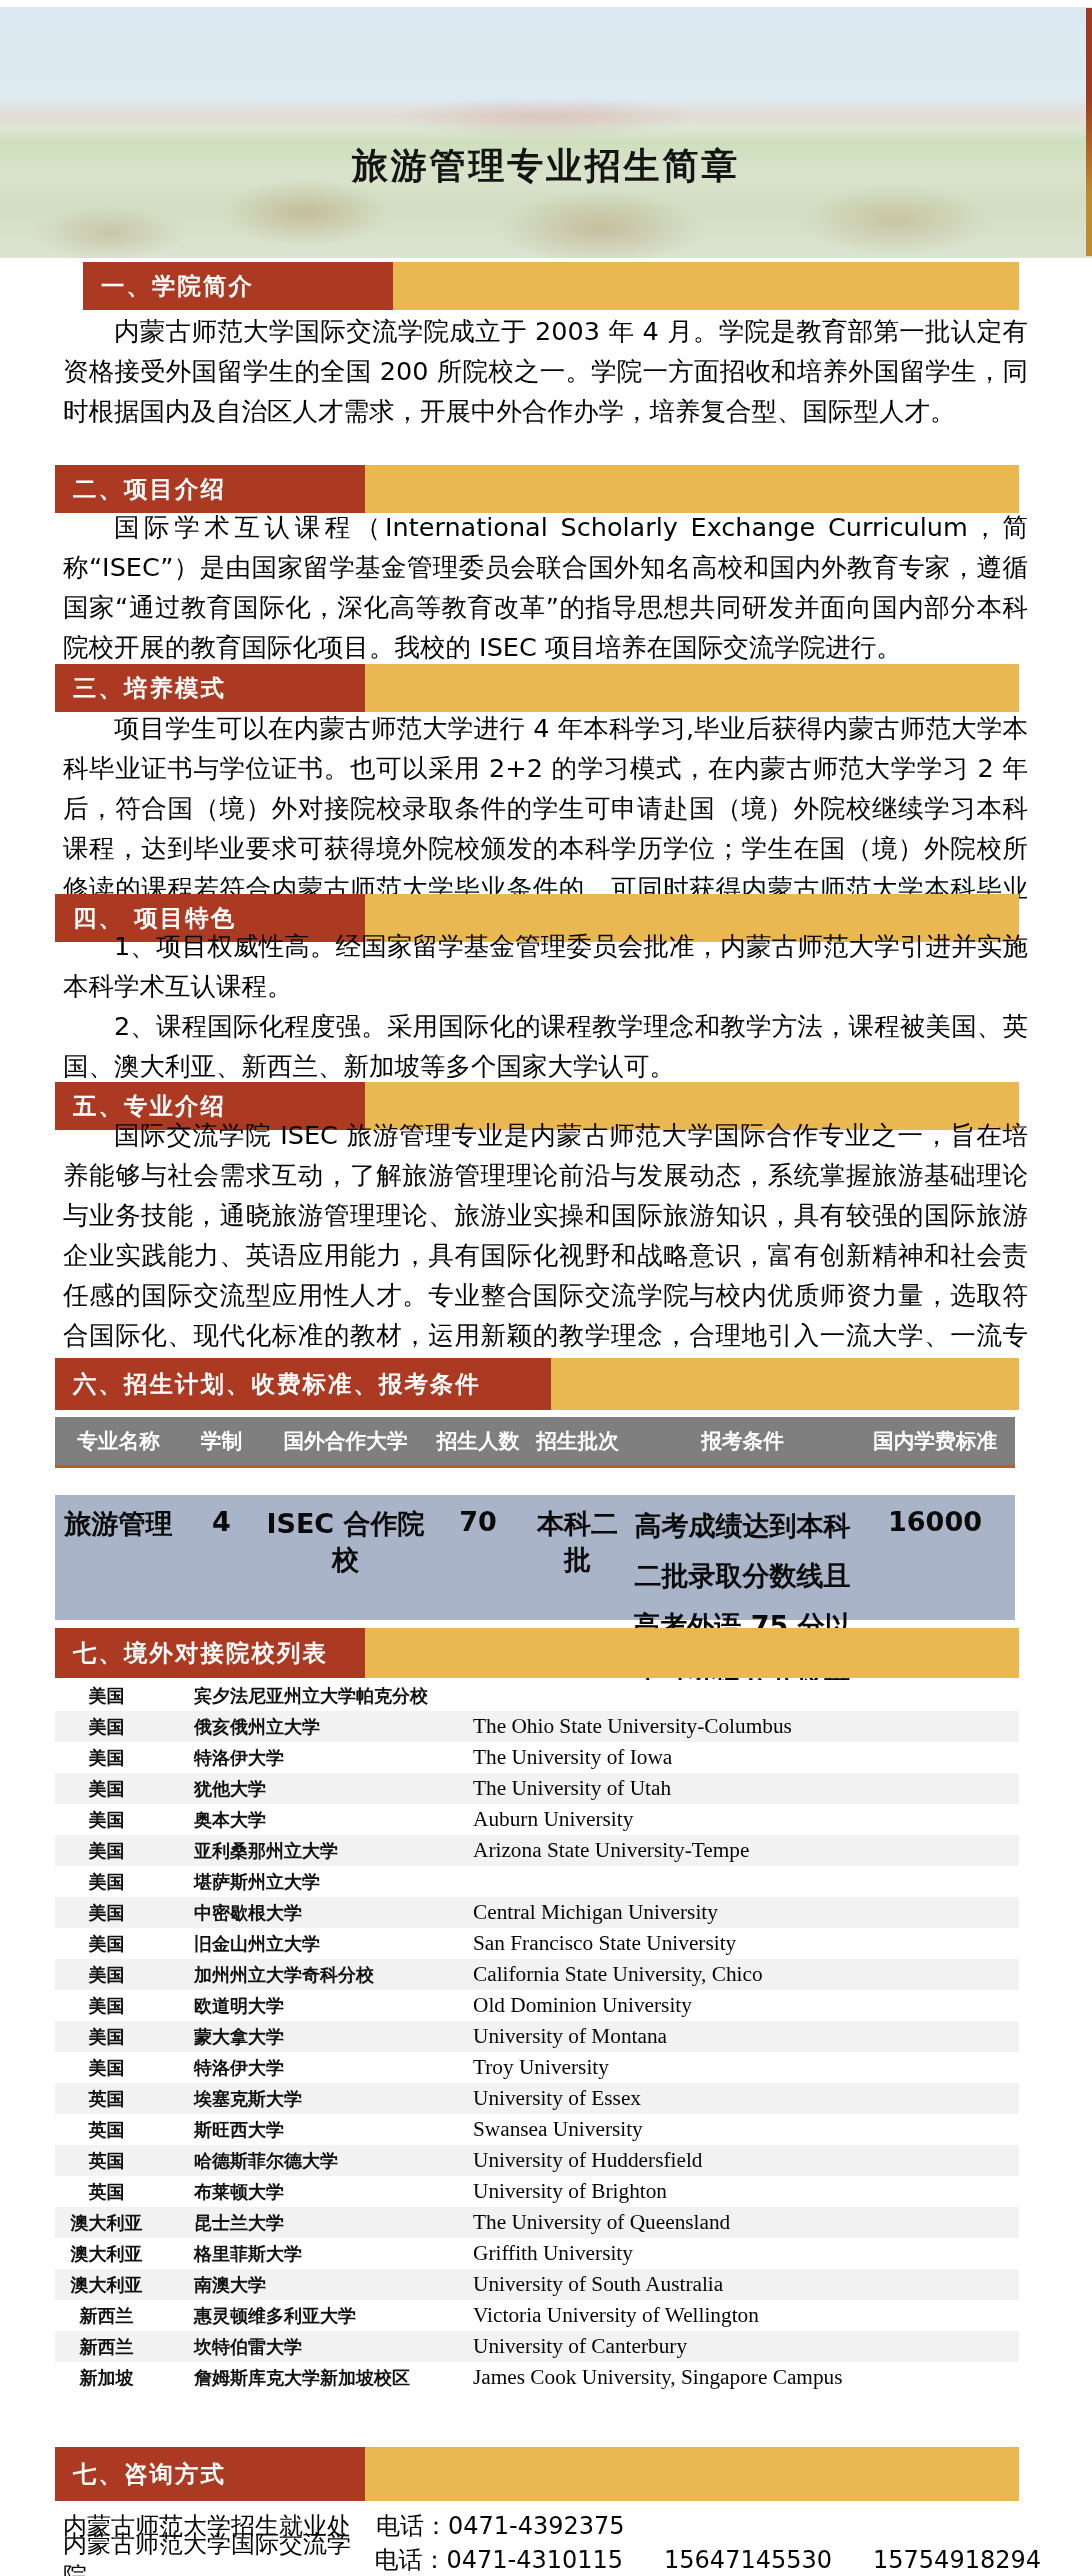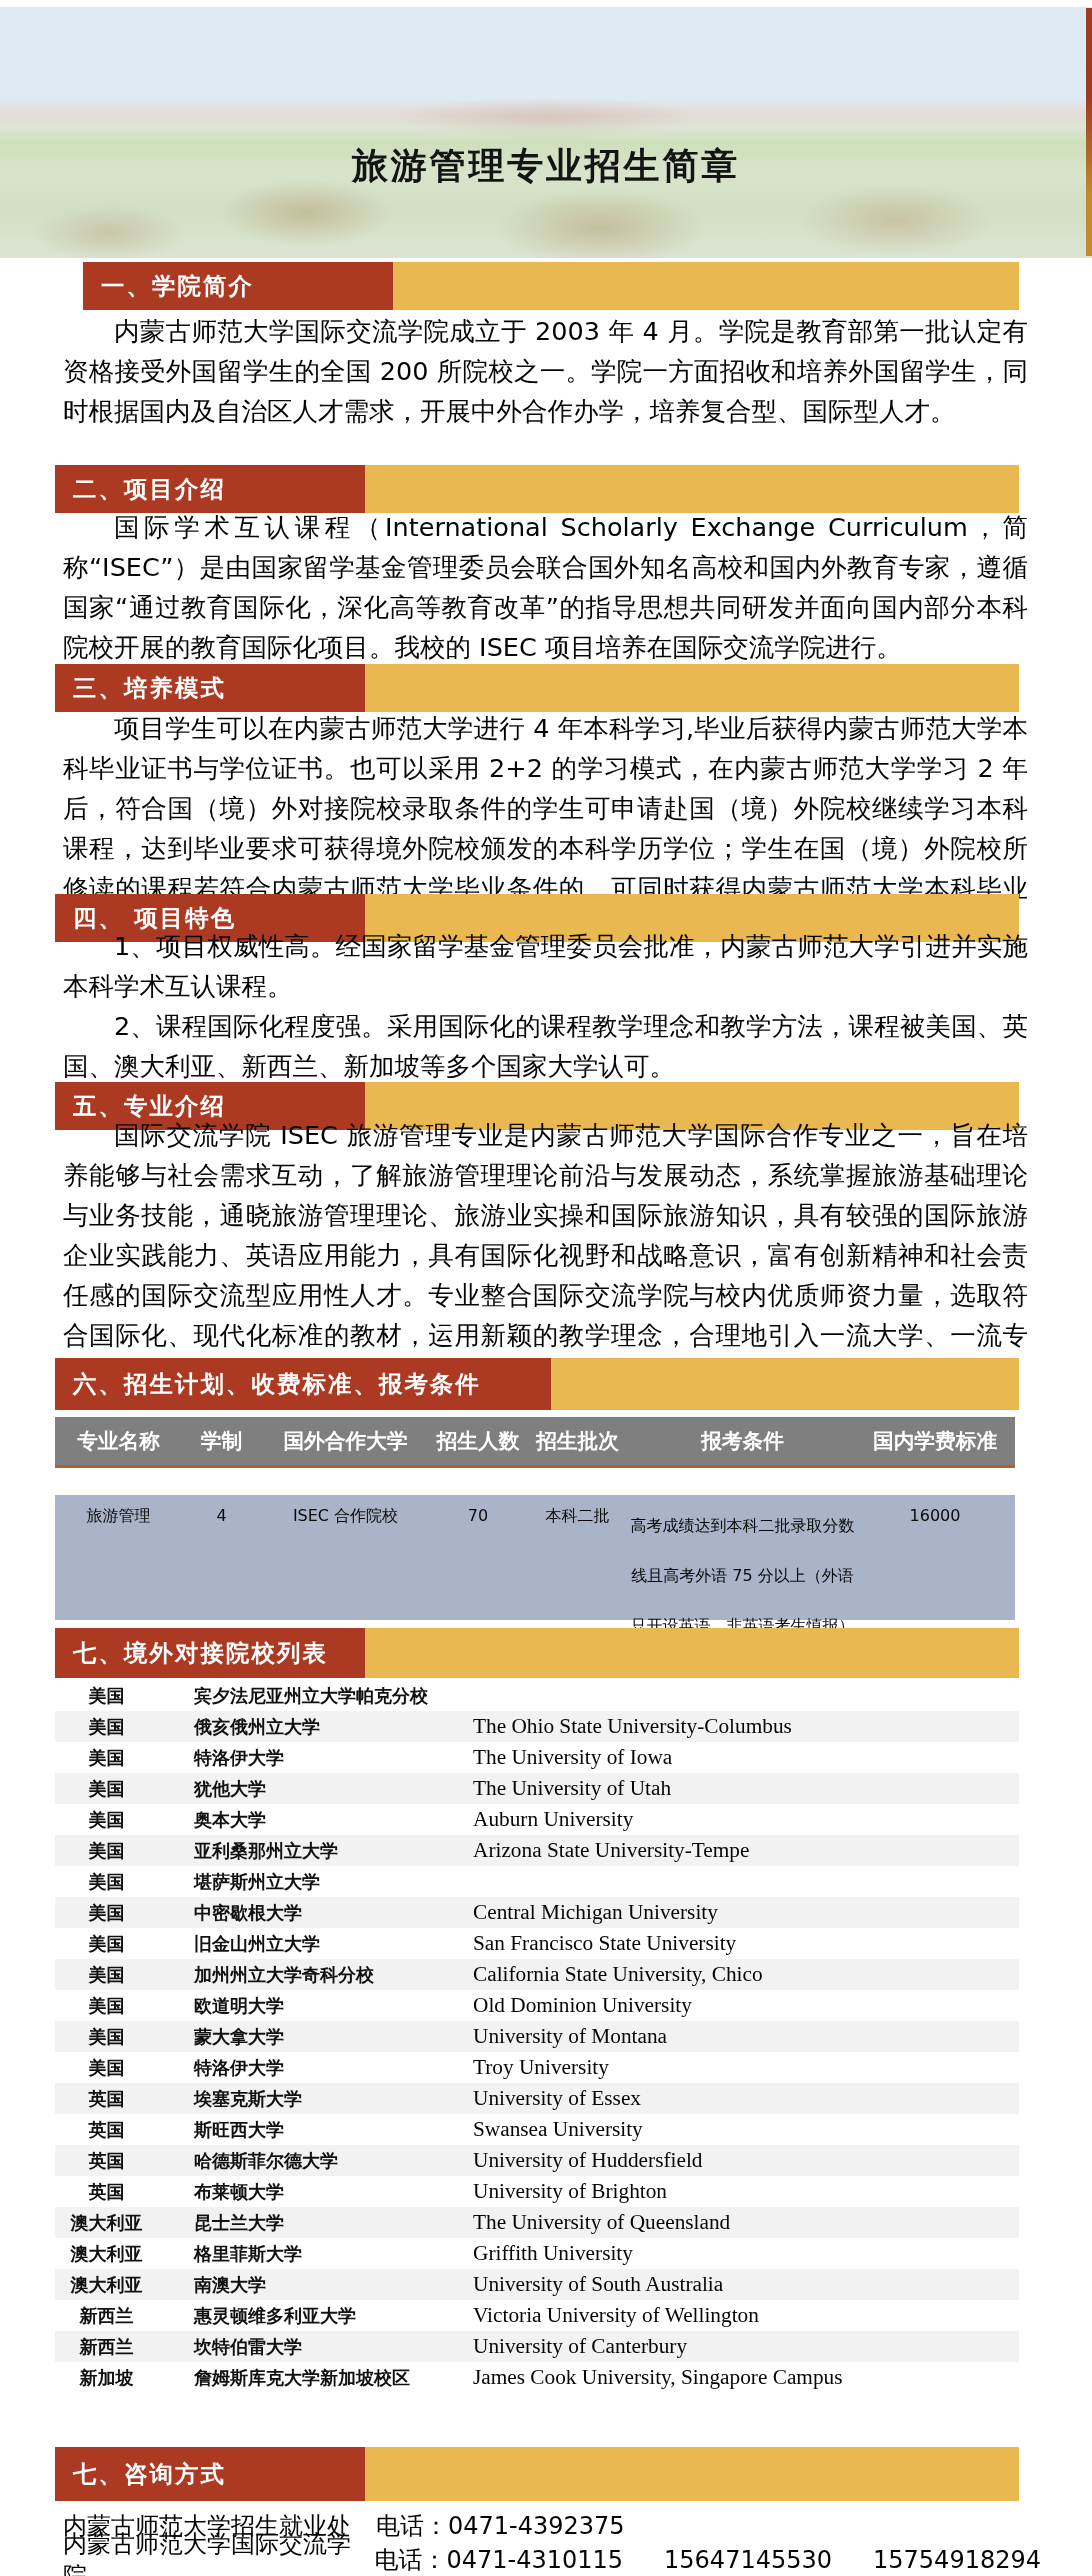--- a/index.html
+++ b/index.html
@@ -60,21 +60,21 @@
   #para4{top:926px;}
   #para5{top:1115px;}
 
   
   .adm-head{position:absolute;top:1417px;left:55px;width:960px;height:51px;
     background:var(--table-header-gray);border-bottom:3.4px solid var(--accent-line);
     display:flex;align-items:center;}
   .adm-head .cell{color:#ffffff;font-weight:bold;font-size:20.7px;text-align:center;}
   .adm-row{position:absolute;top:1495px;left:55px;width:960px;height:125px;
     background:var(--row-blue);display:flex;}
-  .adm-row .cell{font-size:16px;font-weight:400;text-align:center;padding-top:11px;color:#0a0a0a;}
+  .adm-row .cell{font-size:27px;font-weight:700;text-align:center;padding-top:11px;color:#0a0a0a;}
   .adm-head .cell:nth-child(1),.adm-row .cell:nth-child(1){width:127px;}
   .adm-head .cell:nth-child(2),.adm-row .cell:nth-child(2){width:79px;}
   .adm-head .cell:nth-child(3),.adm-row .cell:nth-child(3){width:169px;}
   .adm-head .cell:nth-child(4),.adm-row .cell:nth-child(4){width:96px;}
   .adm-head .cell:nth-child(5),.adm-row .cell:nth-child(5){width:103px;}
   .adm-head .cell:nth-child(6),.adm-row .cell:nth-child(6){width:227px;}
   .adm-head .cell:nth-child(7),.adm-row .cell:nth-child(7){width:158px;}
   .adm-row .cell.req{line-height:50px;padding-top:5.5px;}
 
   

